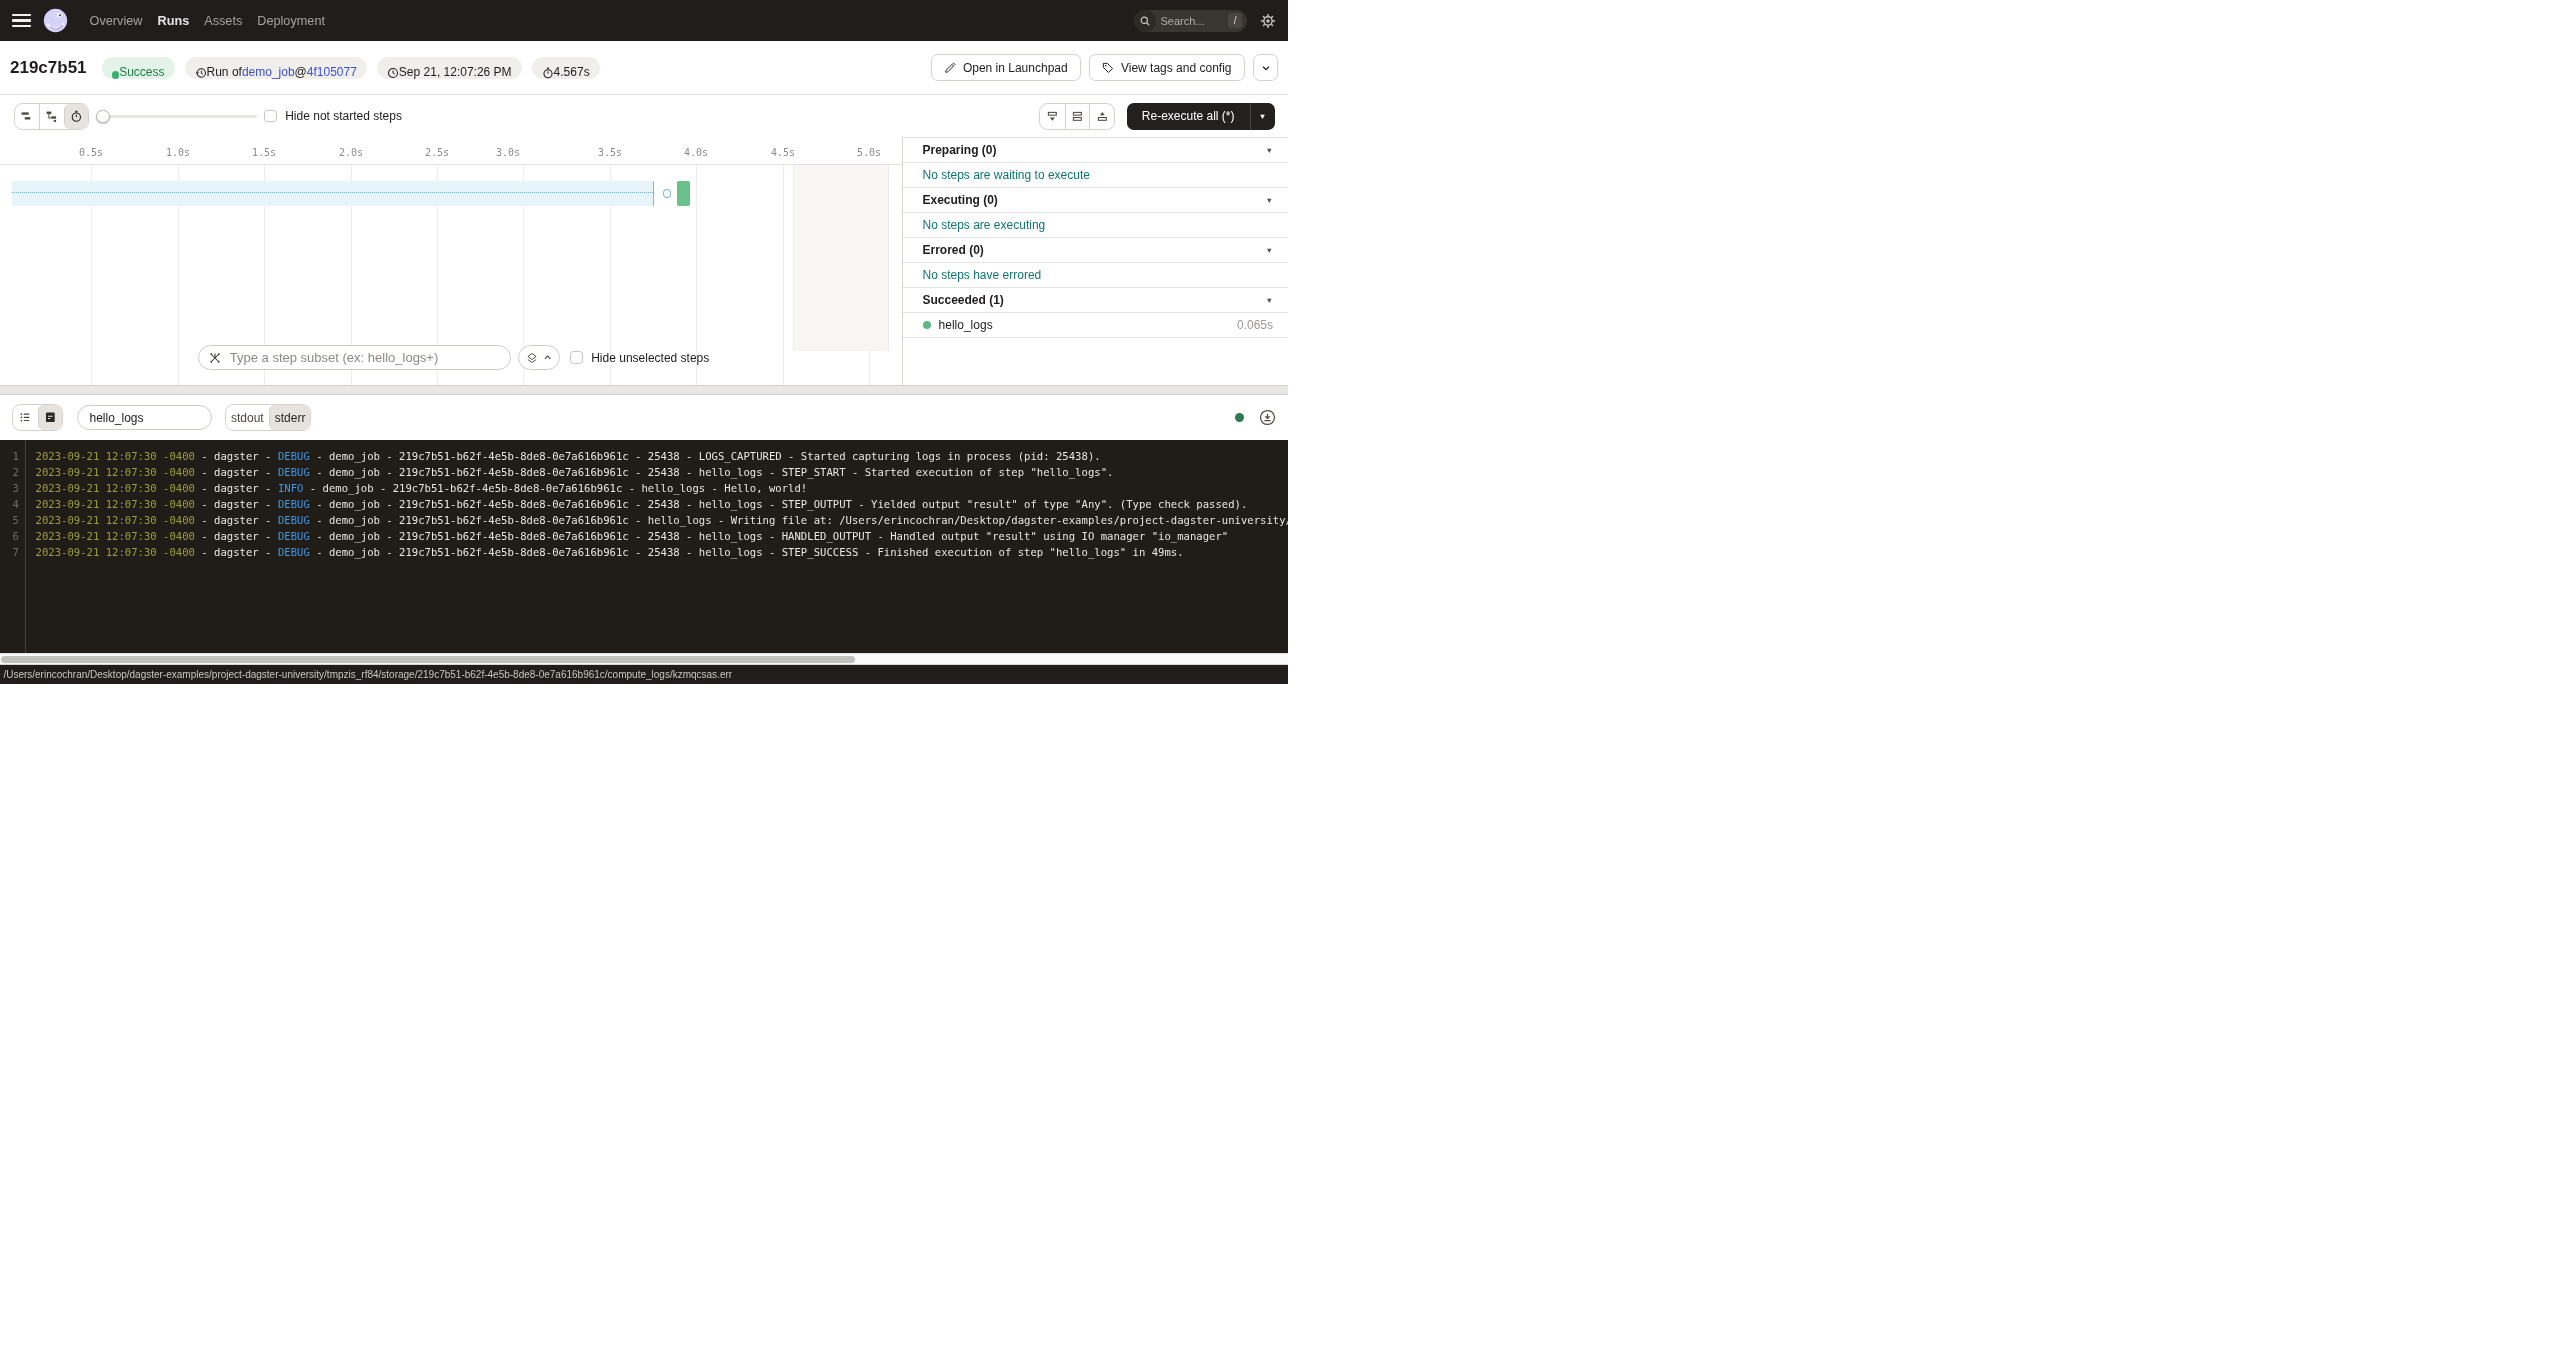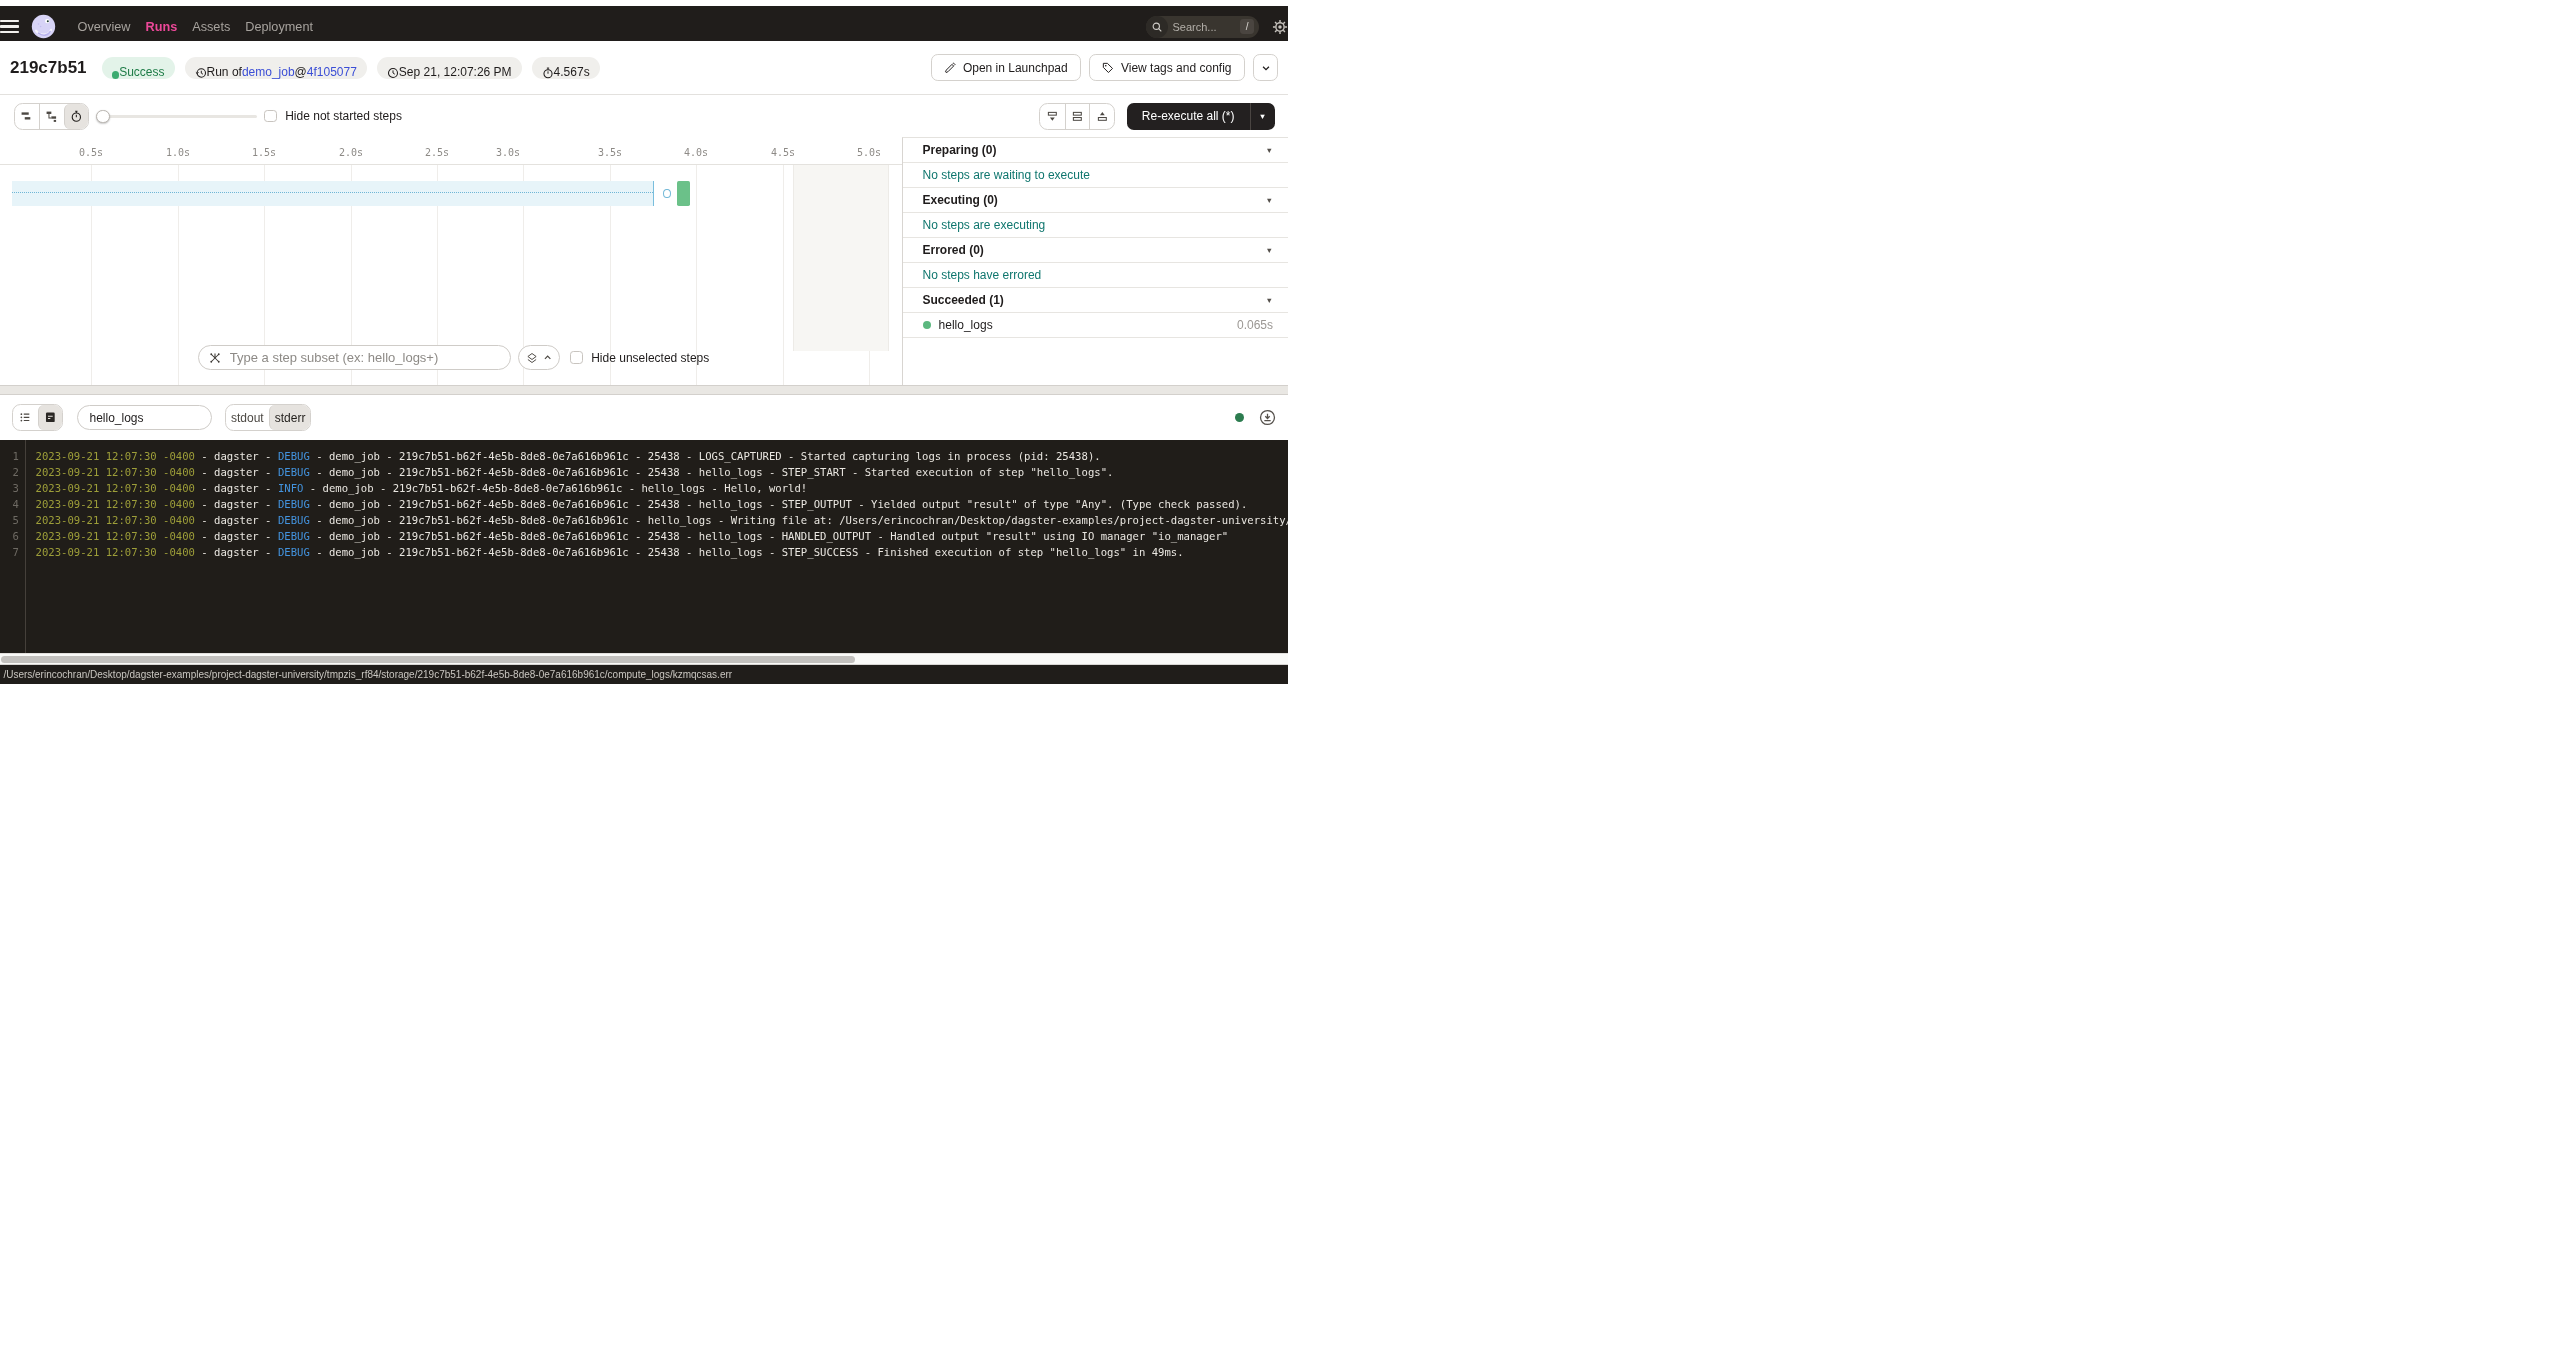--- a/index.html
+++ b/index.html
@@ -4,28 +4,28 @@
 <style>
   * { box-sizing: border-box; }
   html,body { margin:0; padding:0; }
   body {
     width:1288px; height:684px; position:relative; overflow:hidden;
     background:#ffffff; font-family:"Liberation Sans", sans-serif; color:#1f1c1c;
   }
   svg { display:block; }
 
   
-  .topnav { position:absolute; left:0; top:6px; width:100%; height:41px; background:#201d1b;
-            display:flex; align-items:center; padding:0 0; }
+  .topnav { position:absolute; left:0; top:0; width:100%; height:41px; background:#201d1b;
+            display:flex; align-items:center; padding:0 12px; }
   .hamburger { width:18.6px; height:13.5px; display:flex; flex-direction:column; justify-content:space-between; cursor:pointer; }
   .hamburger span { height:2.1px; background:#f2f0ed; border-radius:0.8px; }
   .logo { margin:0 22px 0 12px; }
   .navitems { display:flex; gap:15px; align-items:center; }
   .navitem { font-size:12.7px; color:#a6a29d; font-weight:500; cursor:pointer; }
-  .navitem.active { color:#ec4899; font-weight:600; }
+  .navitem.active { color:#e5e5e5; font-weight:600; }
   .searchbox { margin-left:auto; width:113px; height:22px; background:#39352f; border-radius:11px;
                display:flex; align-items:center; padding:0 4.2px 0 0; }
   .searchicon-wrap { width:22px; height:22px; border-radius:50%; background:#2d2a26; display:flex; align-items:center; justify-content:center; }
   .searchbox input { flex:1; min-width:0; background:transparent; border:0; outline:0; color:#e8e6e2;
                      font-size:11px; font-family:"Liberation Sans",sans-serif; padding:0 5px; }
   .searchbox input::placeholder { color:#b3afa9; }
   .slashbadge { width:14.4px; height:15px; background:#4a4540; border-radius:3.4px; color:#d8d5d0;
                 font-size:10px; display:flex; align-items:center; justify-content:center; }
   .gear { margin-left:13.5px; cursor:pointer; }
 

